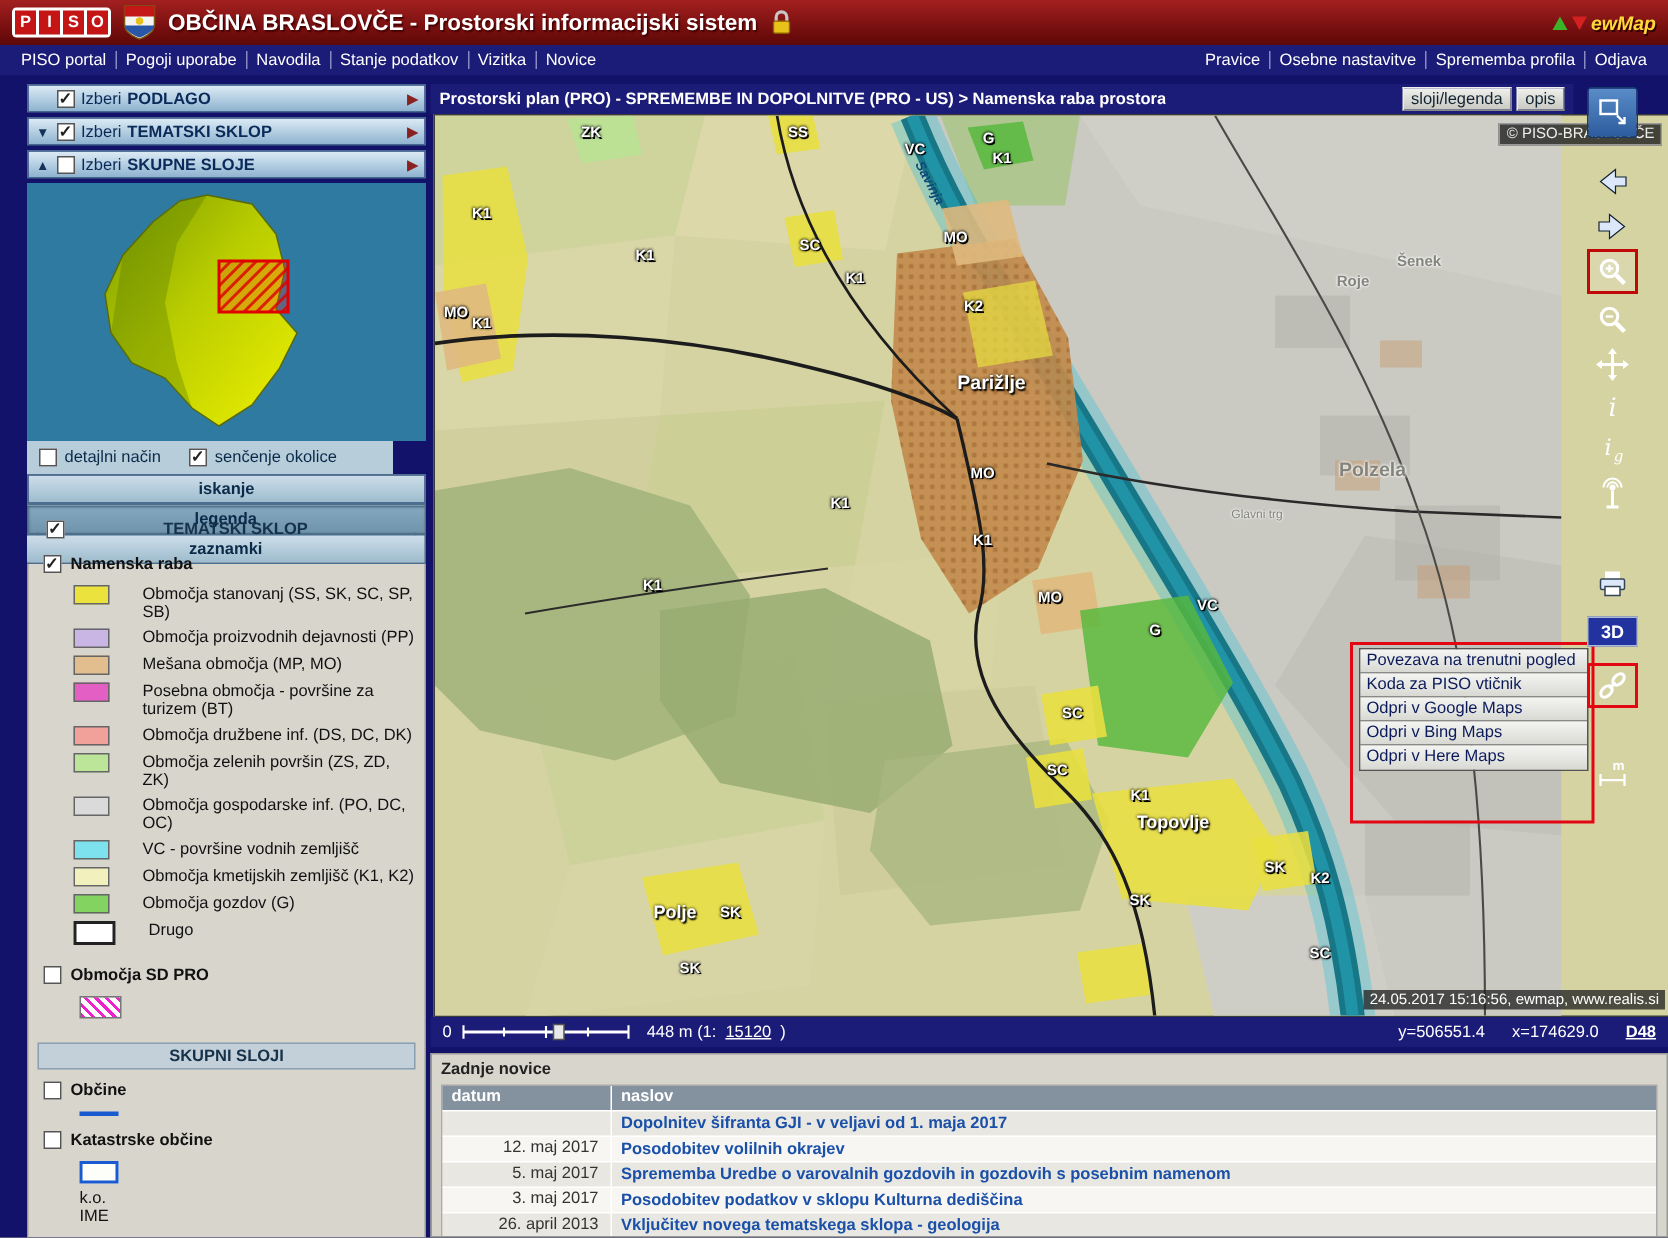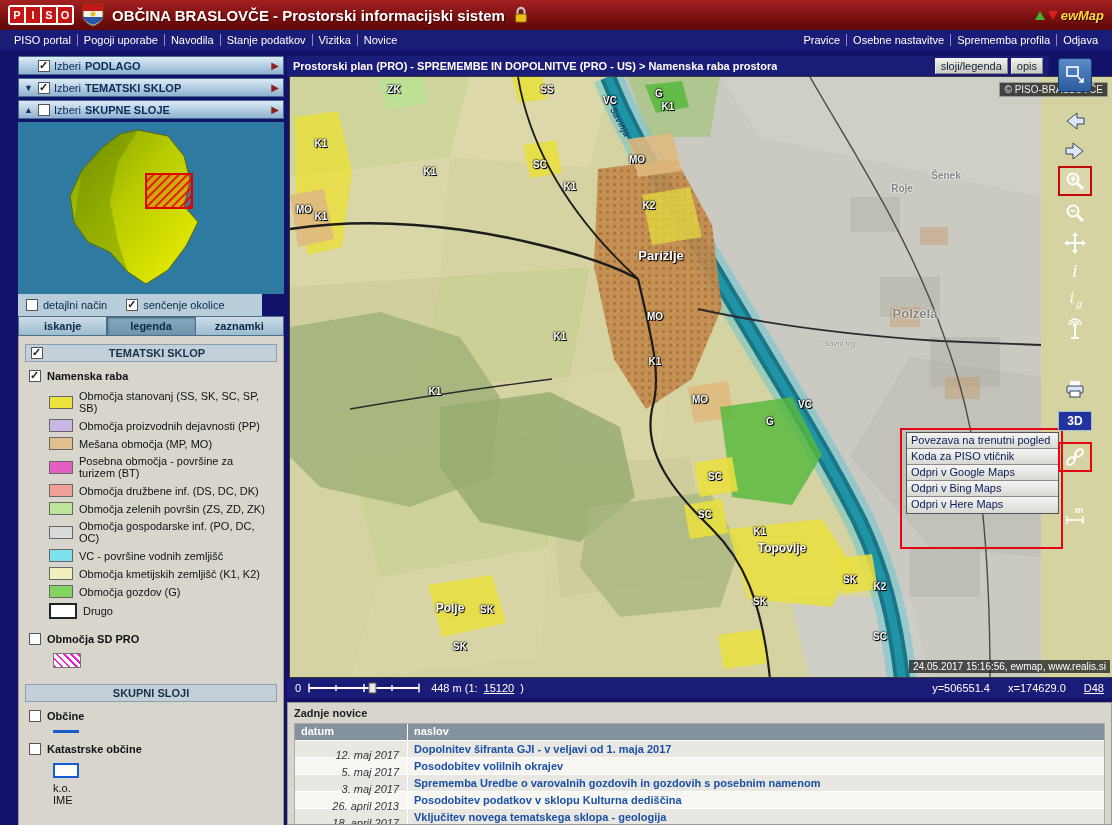--- a/index.html
+++ b/index.html
@@ -38,34 +38,34 @@
   .srow .pname { color:#0a2a5a; font:bold 11px "Liberation Sans",sans-serif; }
   .srow .exp { margin-left:auto; color:#8b2020; font-size:10px; }
   .cb { width:12px; height:12px; background:#fff; border:1px solid #555; display:inline-block;
     position:relative; flex:0 0 auto; cursor:pointer; }
   .cb.checked::after { content:"✓"; position:absolute; left:0px; top:-2px; font:bold 11px "Liberation Sans",sans-serif; color:#222; }
 
   .overview { position:relative; width:266px; height:172px; background:#2e7aa0; }
   .ovopts { width:244px; height:22px; background:#b7cdda; display:flex; align-items:center; gap:5px;
     padding:0 8px; font-size:11px; color:#0a2a4a; }
   .ovopts .optlabel { margin-right:14px; }
-  .tabs { width:266px; height:20px; display:flex; }
+  .tabs { width:266px; height:20px; display:flex;flex-direction:column; }
   .tab { flex:1; text-align:center; font:bold 11px/18px "Liberation Sans",sans-serif; color:#0a2a4a;
     background:linear-gradient(180deg,#cddde9,#9dbccd); border:1px solid #4a708e; cursor:pointer; }
   .tab + .tab { border-left:none; }
   .tab.active { background:linear-gradient(180deg,#86a9bf,#6f94ac); box-shadow:inset 1px 1px 2px #3a5a72; }
 
   .legend { width:266px; height:577px; background:#d8d5cd; border:1px solid #9a9a92; border-top:none;
     padding:8px 6px 0 6px; overflow:hidden; font-size:11px; color:#111; }
   .lhead { height:18px; background:#c3d0da; border:1px solid #8aa0b0; display:flex; align-items:center;
     padding:0 5px; margin-bottom:8px; }
   .lhead .lhtxt { flex:1; text-align:center; font-weight:bold; color:#16324a; }
   .lrow { display:flex; align-items:center; gap:6px; margin:6px 0 8px 4px; }
   .lrow .lbl { font-weight:bold; }
-  .litem { display:flex; gap:6px; margin:0 0 5px 24px; align-items:center; }
+  .litem { display:flex; gap:22px; margin:0 0 5px 24px; align-items:flex-start; }
   .sw { width:24px; height:13px; border:1px solid #666; flex:0 0 auto; }
   .sw.outline { width:28px; height:16px; background:#fff; border:2px solid #222; }
   .ltext { width:192px; line-height:12px; }
   .hatch { width:28px; height:15px; margin:4px 0 0 28px; border:1px solid #777;
     background:repeating-linear-gradient(45deg,#ee22cc 0 2px,#ffffff 2px 5px); }
   .lineswatch { width:26px; height:3px; margin:6px 0 10px 28px; }
   .rectswatch { width:26px; height:15px; margin:4px 0 4px 28px; background:#fdfdfa; border:2px solid #1a5ad0; }
   .kotxt { margin-left:28px; line-height:12px; }
 
   
@@ -111,34 +111,34 @@
   .active-tool { border:2px solid #c00a0a; background:rgba(255,255,255,.10); }
   .anno-icon { border:2px solid #e30613; }
   .threed { color:#fff; font:bold 12px "Liberation Sans",sans-serif; background:#2233a0; border:1px solid #aabbd8;
     width:52px; height:20px; text-align:center; line-height:18px; }
 
   
   .statusbar { position:absolute; left:287px; top:678px; width:825px; height:20px; background:#1b1b78;
     display:flex; align-items:center; color:#fff; font-size:11px; padding:0 8px; gap:6px; }
   .slink { color:#fff; text-decoration:underline; cursor:pointer; }
   .coords { margin-left:auto; display:flex; gap:18px; align-items:center; }
-  .datum { font-weight:normal; text-decoration:underline; cursor:pointer; }
+  .datum { font-weight:bold; text-decoration:underline; cursor:pointer; }
 
   
   .news { position:absolute; left:287px; top:702px; width:825px; height:123px; background:#d8d5cd;
     border:1px solid #9a9a92; padding:4px 6px; overflow:hidden; }
   .ntitle { font:bold 11px "Liberation Sans",sans-serif; color:#222; margin-bottom:4px; }
   .ntable { border:1px solid #aaa; }
   .nhead { display:flex; background:#8492a0; color:#fff; font:bold 11px "Liberation Sans",sans-serif; height:16px; }
   .nhdate { width:112px; padding:1px 8px 0 6px; }
   .nhtitle { flex:1; padding:1px 6px 16px 6px; border-left:1px solid #fff; }
   .nrow { display:flex; height:17px; border-top:1px solid #fff; font-size:11px; }
   .nrow:nth-child(odd) { background:#f7f6f3; }
   .nrow:nth-child(even) { background:#e9e7e1; }
-  .ndate { width:112px; text-align:right; padding:8px 8px 0 6px; color:#333;font-style:italic; }
+  .ndate { width:112px; text-align:right; padding:18px 8px 0 6px; color:#333; }
   .nlink { flex:1; padding:2px 6px 0 6px; color:#1a50a8; font-weight:bold; border-left:1px solid #fff;
     cursor:pointer; white-space:nowrap; overflow:hidden; }
 </style>
 </head>
 <body>
 
 <div class="page">
 
   <header class="topbar">
     <div class="piso-logo">
@@ -388,21 +388,21 @@
       <path d="M0,152 C80,140 170,148 250,168 C300,180 330,192 348,202" fill="none" stroke="#1c1c1c" stroke-width="2.5"></path>
       <path d="M228,0 C238,60 270,130 348,202" fill="none" stroke="#1c1c1c" stroke-width="1.8"></path>
       <path d="M348,202 C362,262 372,300 362,332 C352,382 392,422 422,452 C452,482 472,522 480,602" fill="none" stroke="#1c1c1c" stroke-width="2.2"></path>
       <path d="M408,232 C480,248 560,258 650,264 L751,268" fill="none" stroke="#2a2a2a" stroke-width="1.8"></path>
       <path d="M60,332 C130,320 200,310 262,302" fill="none" stroke="#2a2a2a" stroke-width="1.4"></path>
       <path d="M520,0 C560,70 620,160 655,262" fill="none" stroke="#4a4a46" stroke-width="1.4"></path>
       <path d="M655,262 C680,330 700,420 700,602" fill="none" stroke="#4a4a46" stroke-width="1.4"></path>
     </svg>
 
     <span class="zl" style="left:104px;top:12px">ZK</span>
-    <span class="zl" style="left:257px;top:12px">SS</span>
+    <span class="zl" style="left:242px;top:12px">SS</span>
     <span class="zl" style="left:320px;top:23px">VC</span>
     <span class="zl" style="left:369px;top:16px">G</span>
     <span class="zl" style="left:378px;top:29px">K1</span>
     <span class="zl" style="left:31px;top:66px">K1</span>
     <span class="zl" style="left:140px;top:94px">K1</span>
     <span class="zl" style="left:250px;top:87px">SC</span>
     <span class="zl" style="left:347px;top:82px">MO</span>
     <span class="zl" style="left:280px;top:109px">K1</span>
     <span class="zl" style="left:14px;top:132px">MO</span>
     <span class="zl" style="left:31px;top:139px">K1</span>

